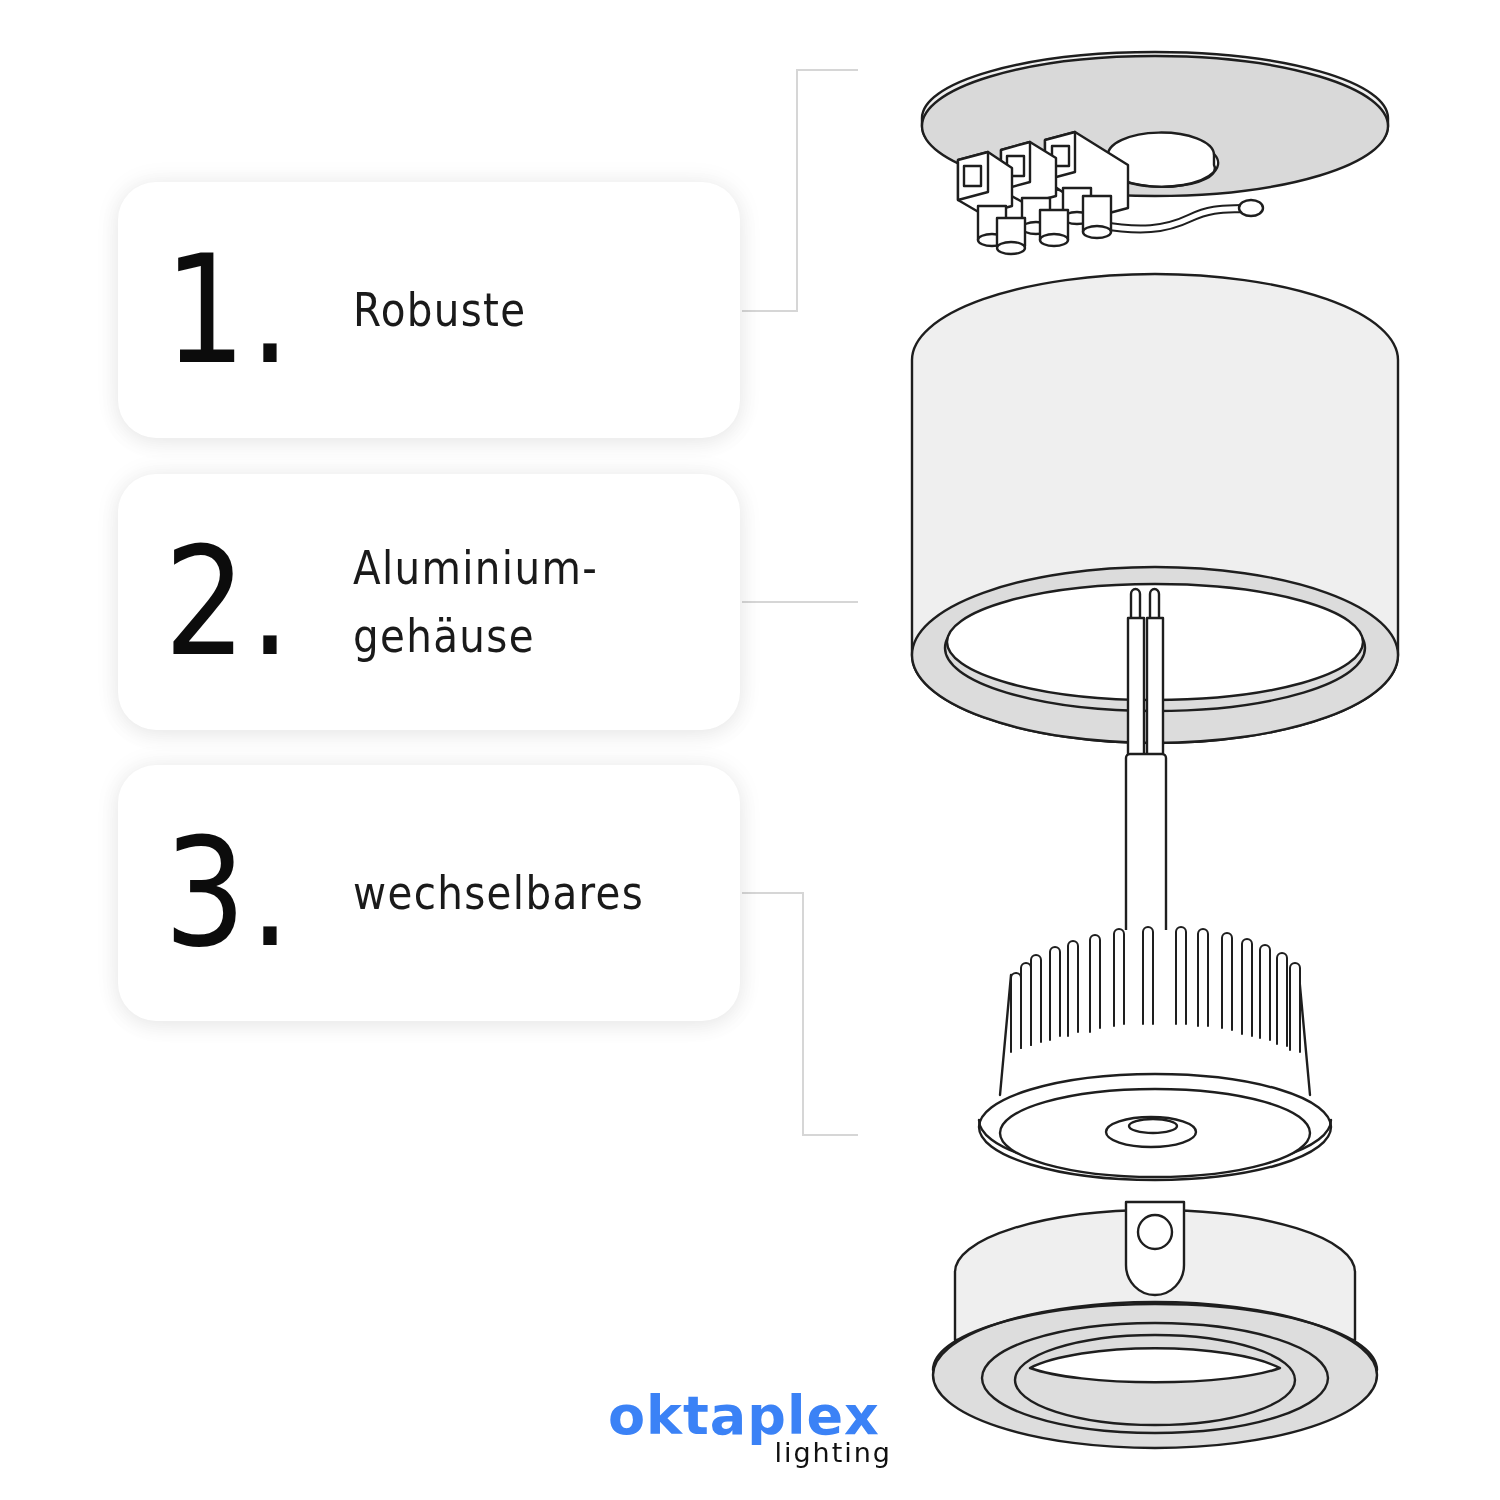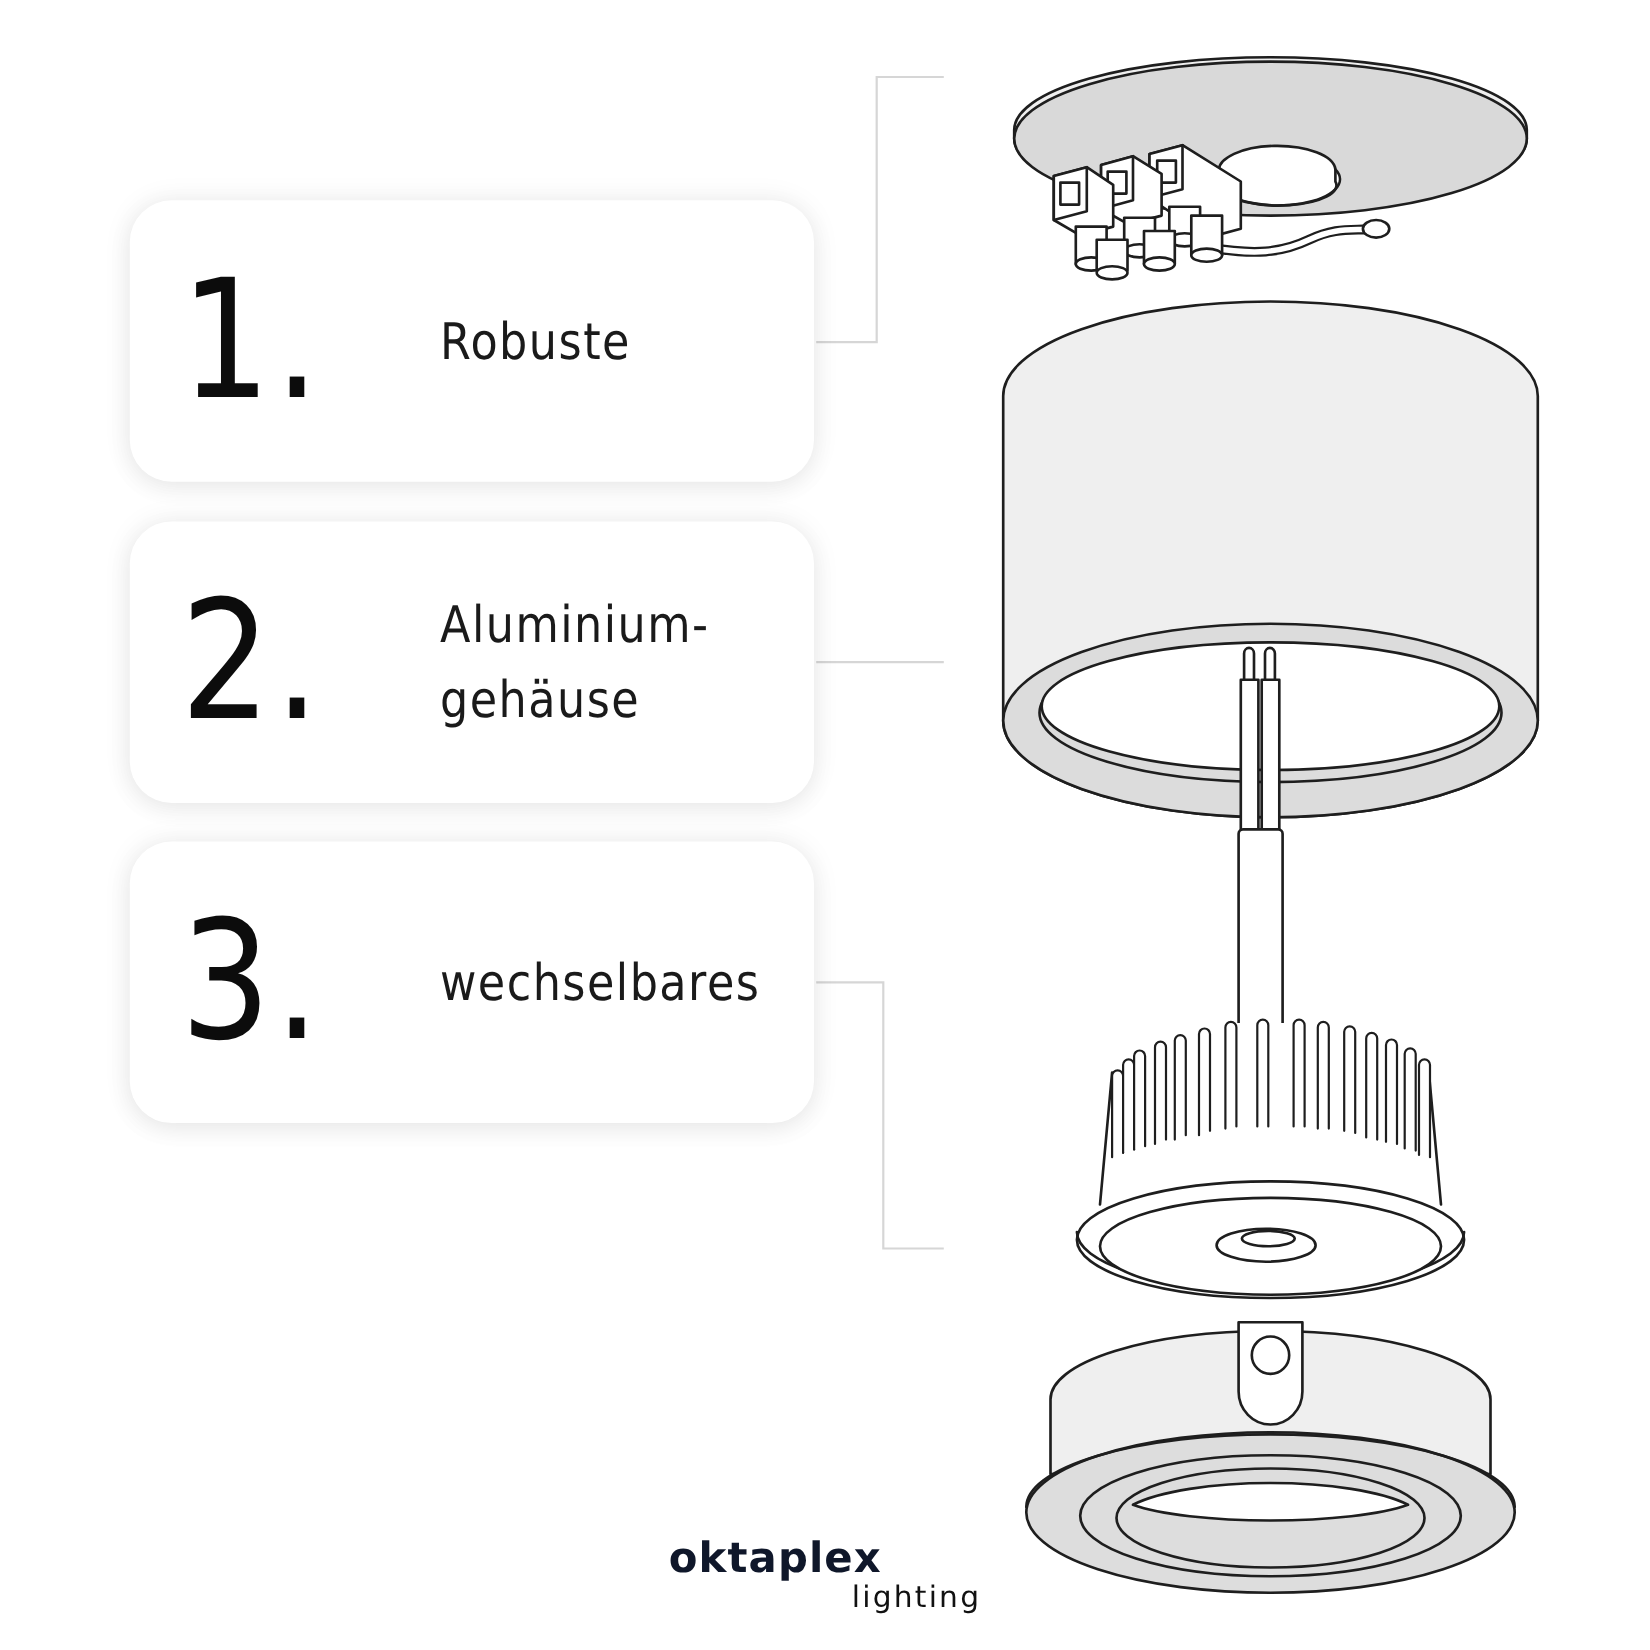--- a/index.html
+++ b/index.html
@@ -41,42 +41,42 @@
       position: absolute;
       left: 235px;
       top: 50%;
       transform: translateY(-50%);
       font-family: "DejaVu Sans", sans-serif;
       font-size: 46px;
       line-height: 68px;
       color: #1a1a1a;
       letter-spacing: 1.5px;
     }
-    .card .label div { white-space: nowrap; margin-left: 47px; }
+    .card .label div { white-space: nowrap; }
     .card .label .inner { display: inline-block; transform: scaleX(0.88); transform-origin: left center; }
 
     .leader { position: absolute; left: 0; top: 0; pointer-events: none; }
 
     .diagram { position: absolute; left: 0; top: 0; }
 
     .logo {
       position: absolute;
       left: 608px;
       top: 1386px;
       width: 290px;
       height: 90px;
     }
     .logo .brand {
       position: absolute;
       left: 0; top: 0;
       font-family: "DejaVu Sans", sans-serif;
       font-weight: bold;
-      font-size: 38px;
+      font-size: 54px;
       line-height: 60px;
-      color: #0f172a;
+      color: #3b82f6;
       letter-spacing: 1px;
     }
     .logo .sub {
       position: absolute;
       right: 6px; top: 52px;
       font-family: "DejaVu Sans", sans-serif;
       font-size: 27px;
       line-height: 30px;
       color: #111;
       letter-spacing: 2px;

